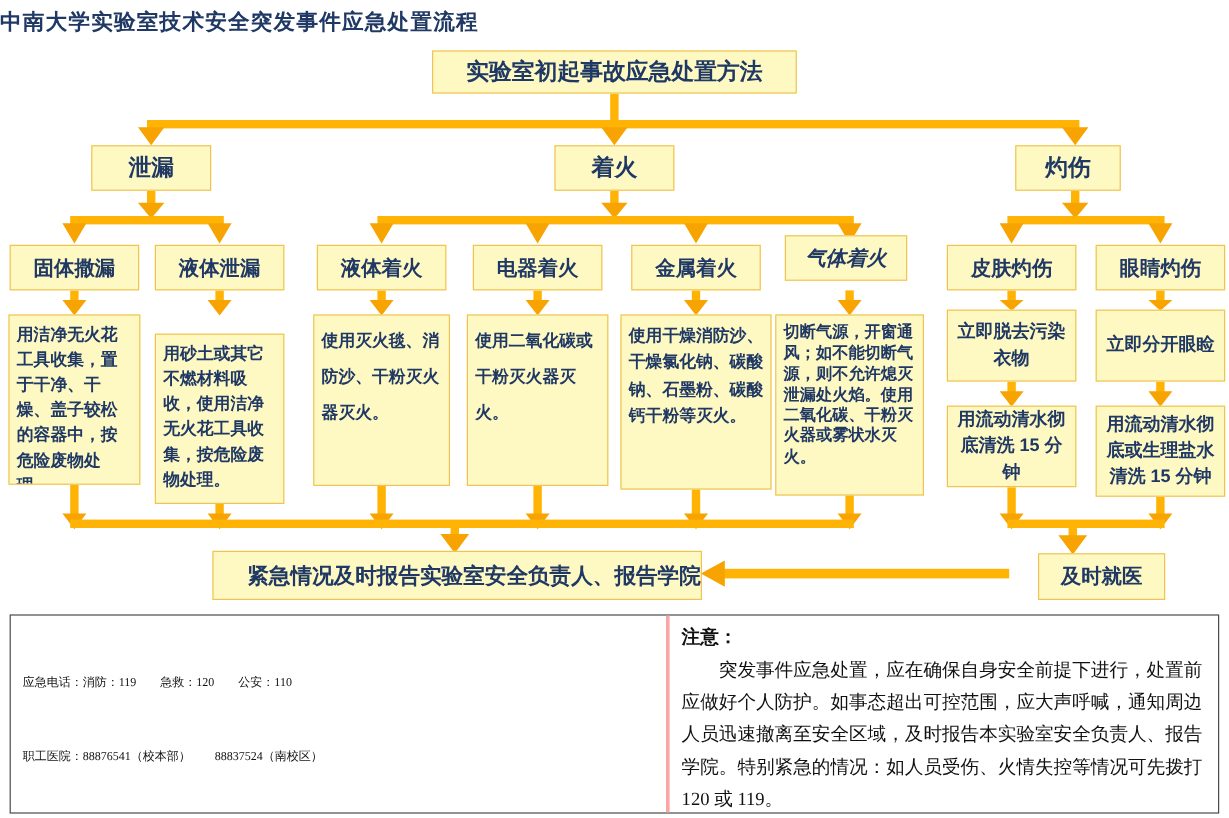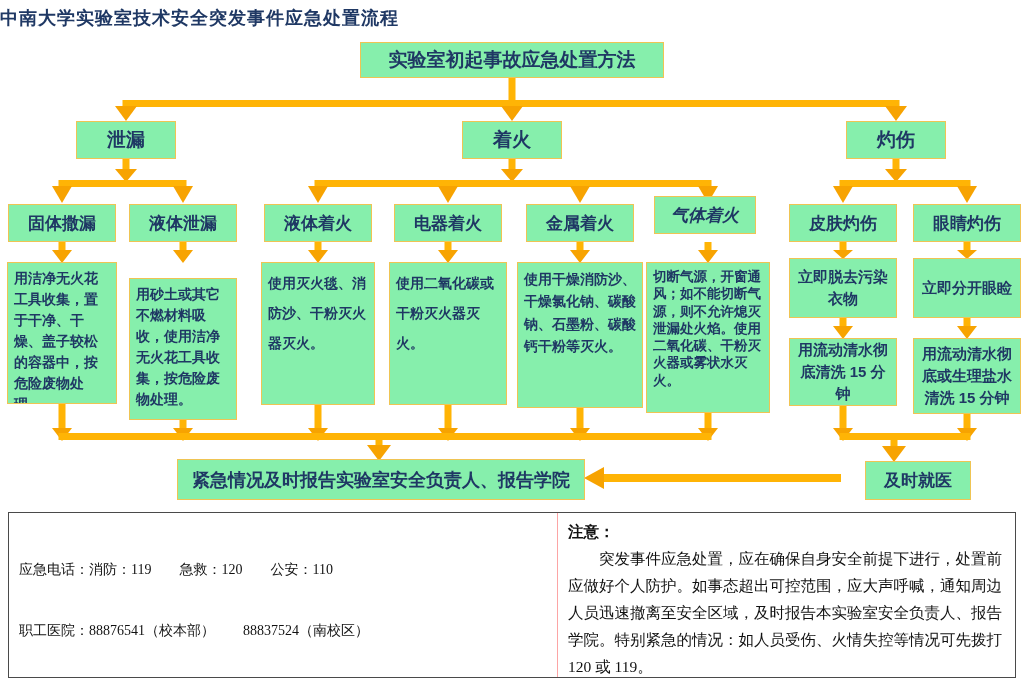--- a/index.html
+++ b/index.html
@@ -9,21 +9,21 @@
   }
   #page-title{
     position:absolute;left:0;top:6px;width:1024px;text-align:left;
     font-size:18px;font-weight:bold;color:#1F3864;letter-spacing:1px;
   }
   svg.connectors{position:absolute;left:0;top:0;z-index:1;}
   .shaft{fill:#FFB405;}
   .head{fill:#F7A301;}
   .box{
     position:absolute;z-index:2;box-sizing:border-box;
-    background:#86efac;border:1.5px solid #EFC453;color:#1F3864;
+    background:#fef9c3;border:1.5px solid #EFC453;color:#1F3864;
     display:flex;align-items:center;justify-content:center;text-align:center;
     font-weight:bold;
   }
   .root{font-size:19px;}
   .lvl1{font-size:19px;}
   .lvl2{font-size:17px;}
   .desc{
     font-size:14px;align-items:flex-start;justify-content:flex-start;
     text-align:left;padding:5px 6px;line-height:1.5;overflow:hidden;
   }
@@ -32,22 +32,22 @@
   .lh-tight{line-height:1.28;font-size:13.5px;}
   .step{font-size:15px;padding:3px 4px;line-height:1.45;}
   .final{font-size:18px;}
   .medical{font-size:17px;}
   #footer-table{
     position:absolute;left:8px;top:512px;width:1008px;height:166px;z-index:2;
     box-sizing:border-box;border:1px solid #4a4a4a;display:flex;background:#fff;
     font-family:"Liberation Serif",serif;color:#111;
   }
   #footer-contacts{
-    box-sizing:border-box;width:549px;border-right:1px solid #fca5a5;
-    padding:7px 6px 0 10px;font-size:14px;line-height:20.2px;white-space:pre;
+    box-sizing:border-box;width:549px;border-right:3px solid #fca5a5;
+    padding:7px 6px 0 10px;font-size:10px;line-height:20.2px;white-space:pre;
   }
   #footer-note{
     box-sizing:border-box;flex:1;padding:5px 12px 0 10px;
     font-size:15.5px;line-height:27px;
   }
   #footer-note .note-title{font-weight:bold;}
   #footer-note p{margin:0;text-indent:2em;}
 </style>
 </head>
 <body>
@@ -137,21 +137,21 @@
   <div class="box root" style="left:360px;top:42px;width:304px;height:36px;">
     <span>实验室初起事故应急处置方法</span>
   </div>
 
   <div class="box lvl1" style="left:76px;top:121px;width:100px;height:38px;">
     <span>泄漏</span>
   </div>
   <div class="box lvl1" style="left:462px;top:121px;width:100px;height:38px;">
     <span>着火</span>
   </div>
-  <div class="box lvl1" style="left:846px;top:121px;width:100px;height:38px;">
+  <div class="box lvl1" style="left:846px;top:121px;width:88px;height:38px;">
     <span>灼伤</span>
   </div>
 
   <div class="box lvl2" style="left:8px;top:204px;width:108px;height:38px;">
     <span>固体撒漏</span>
   </div>
   <div class="box lvl2" style="left:129px;top:204px;width:108px;height:38px;">
     <span>液体泄漏</span>
   </div>
   <div class="box lvl2" style="left:264px;top:204px;width:108px;height:38px;">
@@ -198,21 +198,21 @@
   <div class="box step" style="left:913px;top:258px;width:108px;height:60px;text-align:right;">
     <span>立即分开眼睑</span>
   </div>
   <div class="box step" style="left:789px;top:338px;width:108px;height:68px;">
     <span>用流动清水彻底清洗 15 分钟</span>
   </div>
   <div class="box step" style="left:913px;top:338px;width:108px;height:76px;text-align:center;">
     <span>用流动清水彻底或生理盐水清洗 15 分钟</span>
   </div>
 
-  <div class="box final" style="left:177px;top:459px;width:408px;height:41px;">
+  <div class="box final" style="left:177px;top:459px;width:408px;height:41px;justify-content:flex-end;">
     <span>紧急情况及时报告实验室安全负责人、报告学院</span>
   </div>
   <div class="box medical" style="left:841px;top:461px;width:106px;height:39px;margin-left:24px;">
     <span>及时就医</span>
   </div>
 
   <div id="footer-table">
     <div id="footer-contacts">
       <div>应急电话：消防：119　　急救：120　　公安：110</div>
       <div>职工医院：88876541（校本部）　　88837524（南校区）</div>

